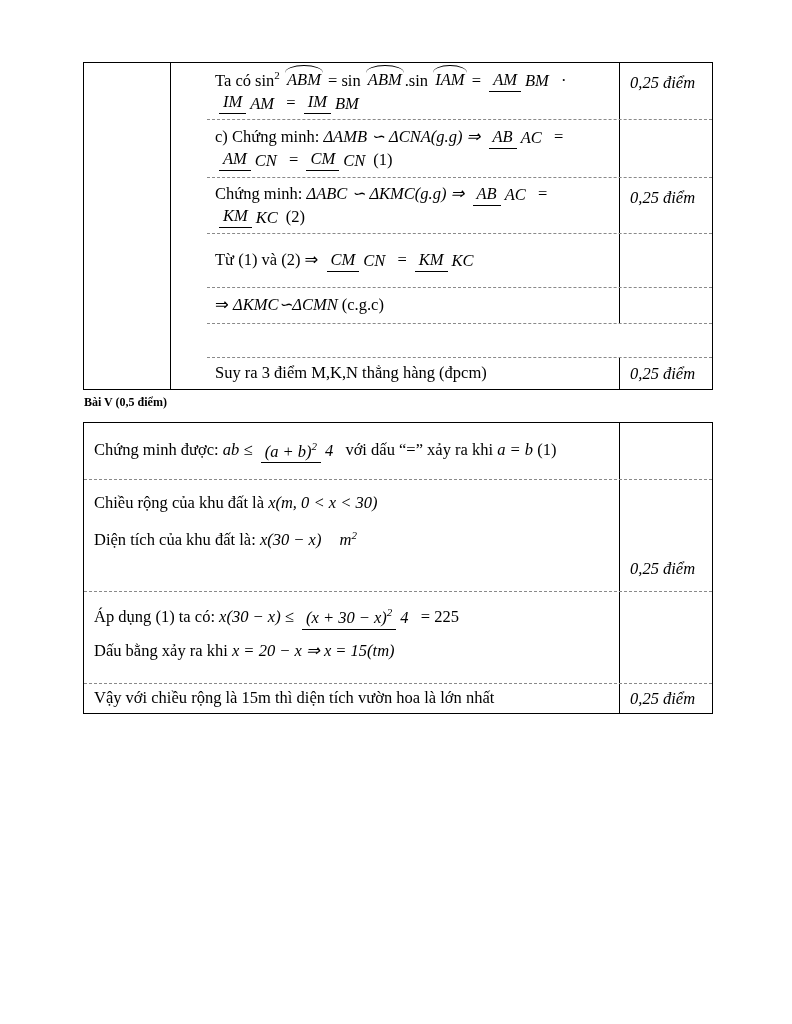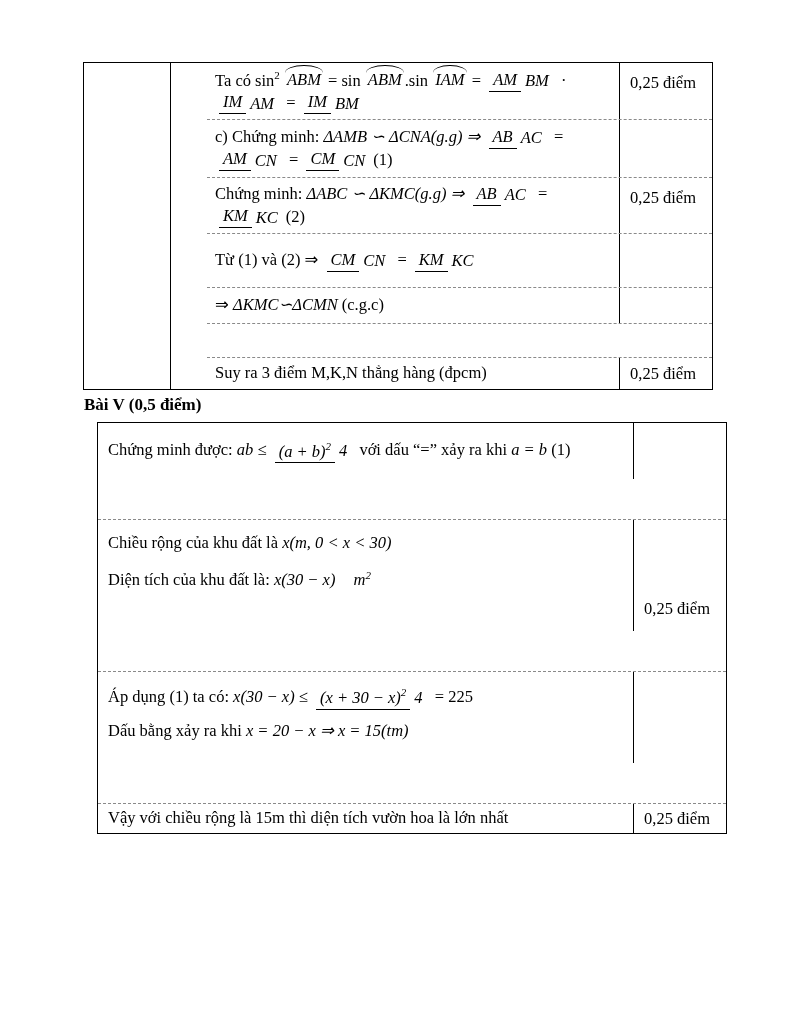--- a/index.html
+++ b/index.html
@@ -7,28 +7,28 @@
   body {
     width:792px; height:1024px; position:relative;
     font-family:"Liberation Serif", serif;
     font-size:16.5px; color:#000;
   }
   .page { position:absolute; inset:0; background:#fff; }
 
   
   .anstable { position:absolute; border:1px solid #000; display:flex; background:#fff; }
   .t1 { left:83px; top:62px; width:630px;gap:36px; }
-  .t2 { left:97px; top:422px; width:630px; flex-direction:column;gap:40px; }
+  .t2 { left:83px; top:422px; width:630px; flex-direction:column; }
   .t1-left { width:87px; border-right:1px solid #000; flex:none; }
   .t1-body { flex:1; display:flex; flex-direction:column; }
   .trow { display:flex; }
   .trow + .trow { border-top:1px dashed #8a8a8a; }
   .cmid { flex:1; border-right:1px solid #000; display:flex; align-items:center; padding:2px 8px; min-width:0; }
   .cmid.block { display:block; padding-top:6px; }
-  .cpts { width:92px; flex:none; display:flex; padding-left:10px; }
+  .cpts { width:92px; flex:none; display:flex; padding-left:10px; font-style:italic; }
   .cpts.top { align-items:flex-start; padding-top:10px; }
   .cpts.midv { align-items:center; }
   .cpts.bot { align-items:flex-end; padding-bottom:12px; }
 
   .mrow { display:block; line-height:1.35; }
   .mline { margin:6px 0; line-height:1.35; }
   .mi { font-style:italic; }
   sup { font-size:11px; }
 
   
@@ -39,21 +39,21 @@
   .frac .num { border-bottom:1px solid #000; padding:0 4px 1px; white-space:nowrap; }
   .frac .den { padding:1px 4px 0; white-space:nowrap; }
 
   
   .hat { position:relative; font-style:italic; display:inline-block; margin:0 3px; white-space:nowrap; }
   .hat::before {
     content:""; position:absolute; left:-2px; right:-2px; top:-4px; height:7px;
     border-top:1.4px solid #000; border-radius:50% / 100% 100% 0 0;
   }
 
-  .heading { position:absolute; left:84px; top:395px; font-weight:bold; font-size:17px; }
+  .heading { position:absolute; left:84px; top:395px; font-weight:bold; font-size:12px; }
   .gapl { margin-left:14px; }
 </style>
 </head>
 <body>
 
 <div class="page">
 
   <div class="anstable t1">
     <div class="t1-left"></div>
     <div class="t1-body">

